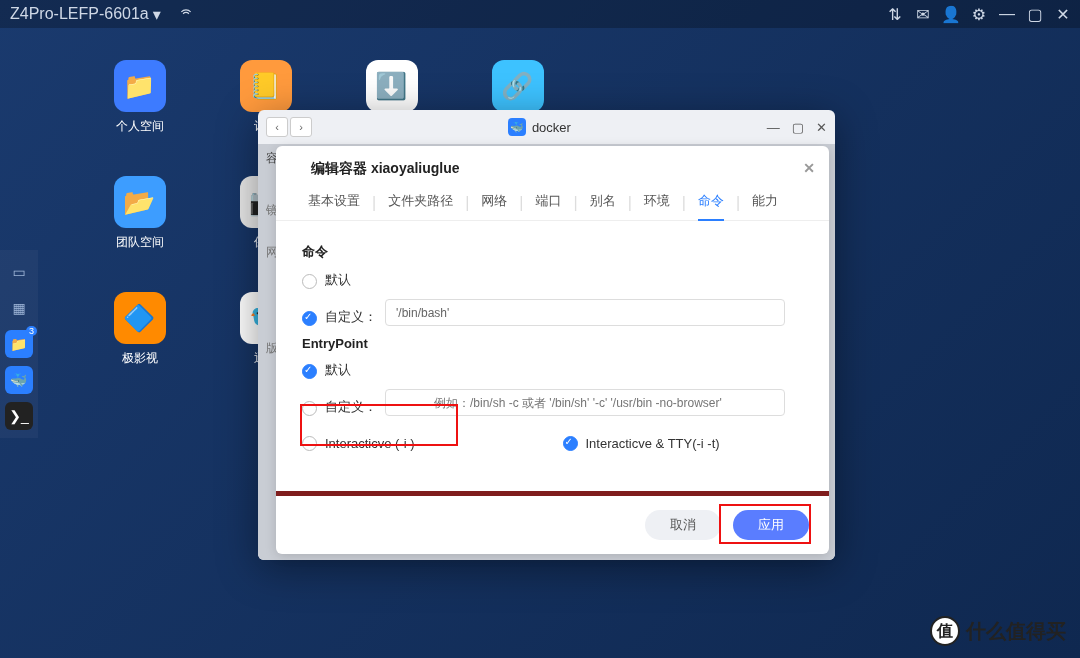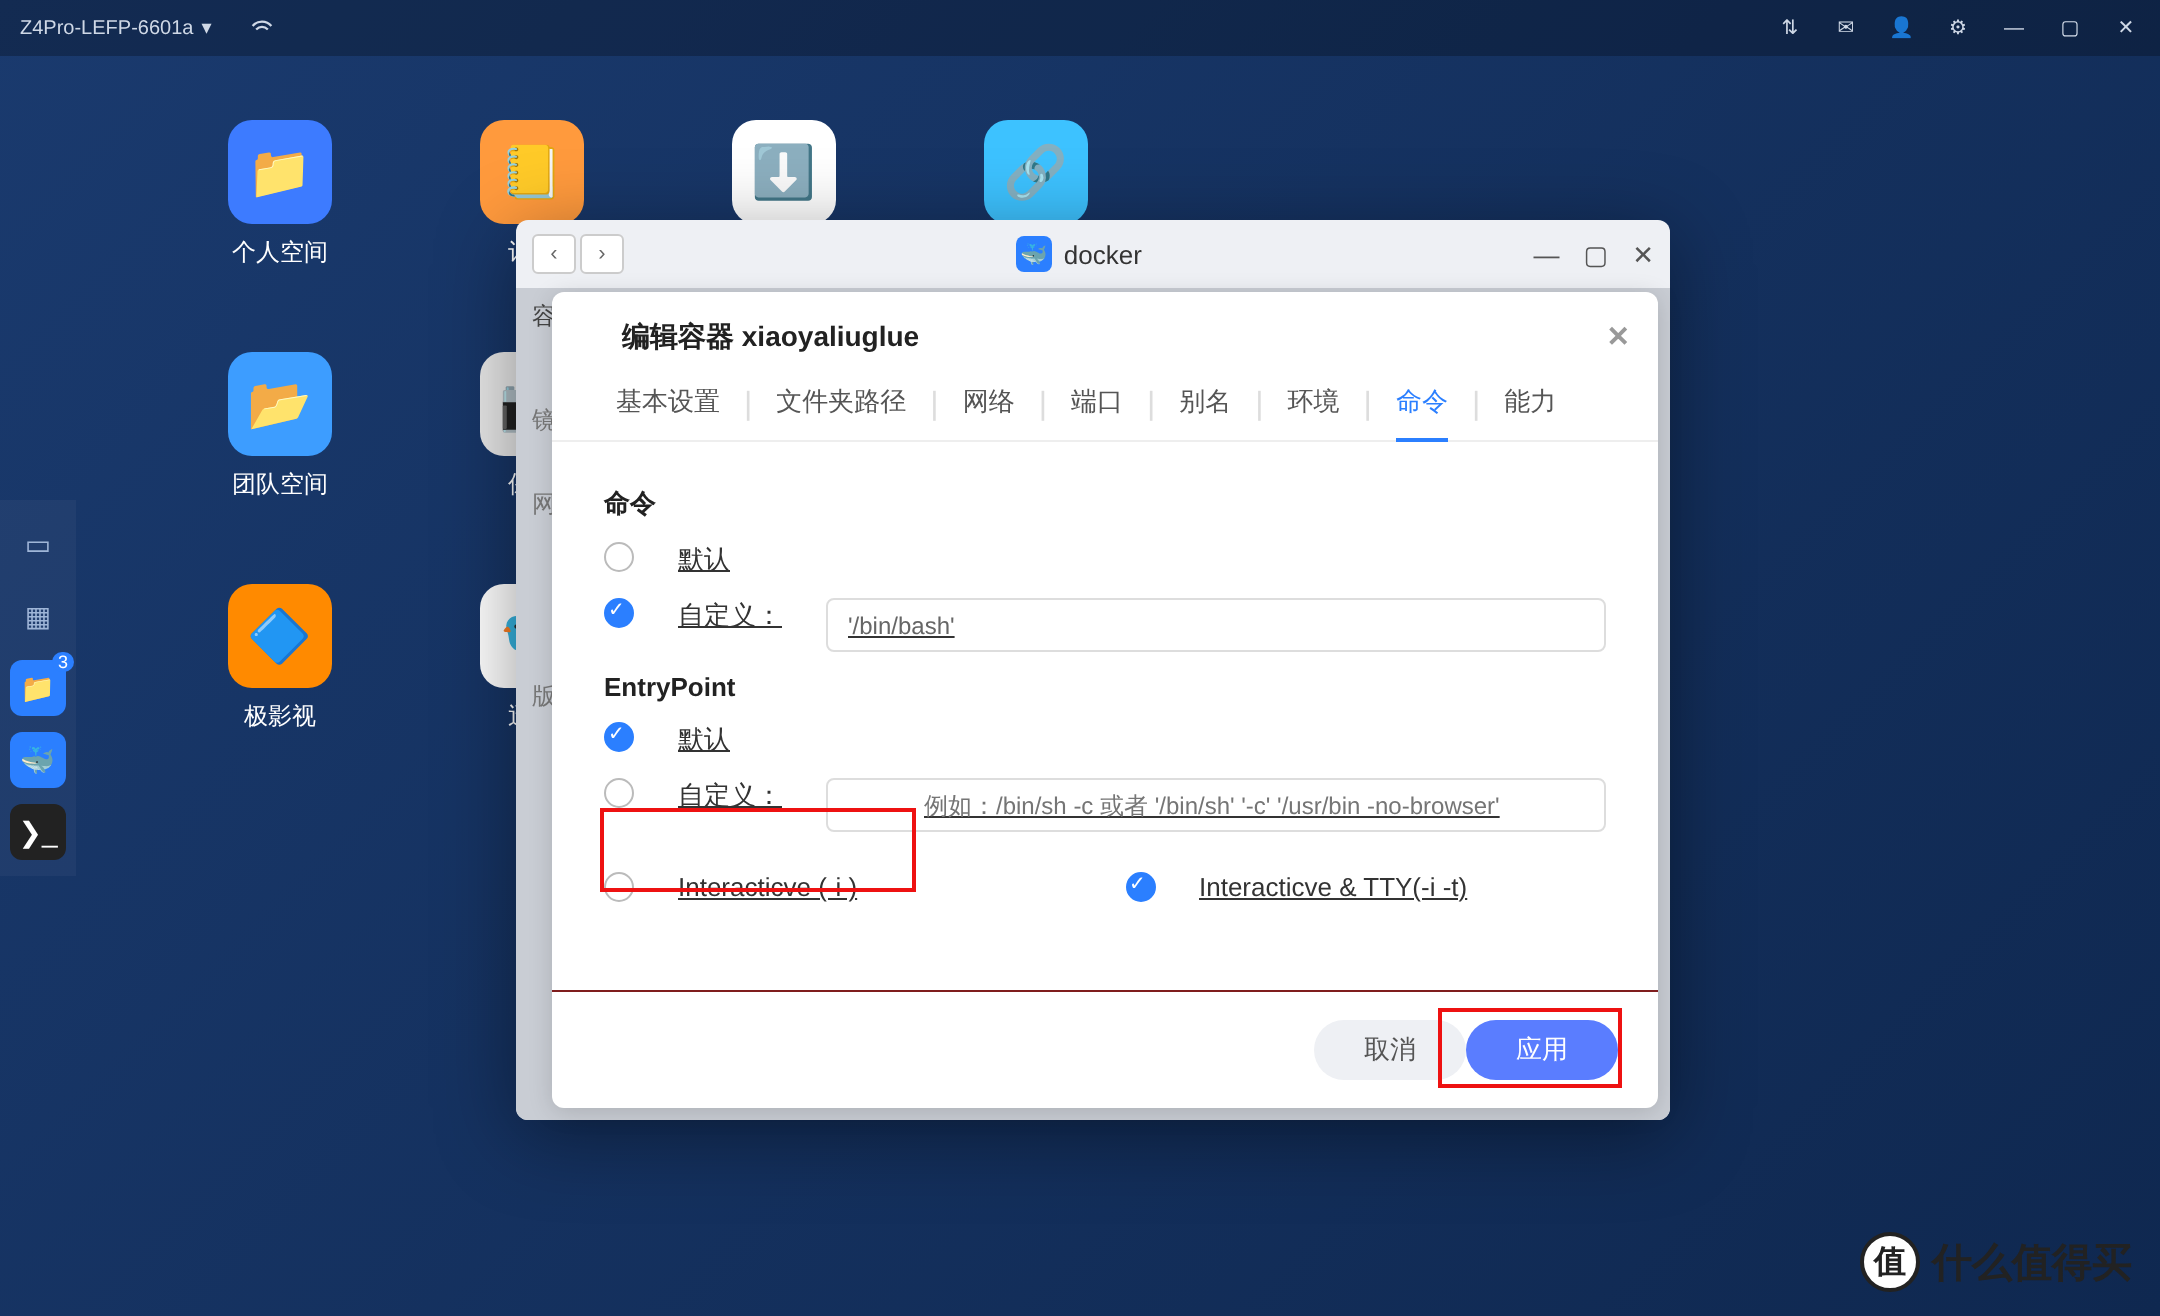--- a/index.html
+++ b/index.html
@@ -3,21 +3,21 @@
 <meta charset="utf-8">
 <style>
   * { box-sizing: border-box; margin: 0; padding: 0; }
   body {
     width: 1080px; height: 658px;
     background: linear-gradient(135deg, #1a3a6e 0%, #0f2850 100%);
     font-family: "Microsoft YaHei", Arial, sans-serif;
     position: relative; overflow: hidden;
   }
   
-  .topbar { height: 28px; background: rgba(0,0,0,0.25); display: flex; align-items: center; padding: 0 10px; color: #cfd8e6; font-size: 10px; justify-content: space-between; }
+  .topbar { height: 28px; background: rgba(0,0,0,0.25); display: flex; align-items: center; padding: 0 10px; color: #cfd8e6; font-size: 16px; justify-content: space-between; }
   .top-id { display: flex; align-items: center; gap: 4px; }
   .top-spacer { flex: 1; }
   .top-icons { display: flex; gap: 14px; align-items: center; }
   .top-icons span { width: 14px; height: 14px; display: inline-flex; align-items: center; justify-content: center; color: #cfd8e6; cursor: pointer; }
   
   .dock { position: absolute; left: 0; top: 250px; width: 38px; background: rgba(255,255,255,0.04); display: flex; flex-direction: column; gap: 8px; padding: 8px 0; align-items: center; }
   .dock-item { width: 28px; height: 28px; border-radius: 6px; display: flex; align-items: center; justify-content: center; font-size: 14px; cursor: pointer; }
   .dock-badge { position: relative; }
   .badge-num { position:absolute; top:-4px; right:-4px; background:#2b7fff; color:#fff; font-size:9px; border-radius:6px; padding:0 3px;}
   
@@ -39,29 +39,29 @@
   .modal{position:absolute;left:18px;top:2px;right:6px;bottom:6px;background:#fff;border-radius:6px;box-shadow:0 2px 12px rgba(0,0,0,0.15);display:flex;flex-direction:column;}
   .modal-head{padding:14px 35px;position:relative;color:#222;font-size:14px;font-weight:600;}
   .modal-close{position:absolute;right:14px;top:14px;color:#999;cursor:pointer;font-size:14px;}
   .tabs{display:flex;gap:0;padding:0 20px;border-bottom:1px solid #eee;}
   .tab{padding:0 12px 10px;font-size:13px;color:#555;cursor:pointer;position:relative;}
   .tab.sel{color:#2b7fff;}
   .tab.sel::after{content:"";position:absolute;left:12px;right:12px;bottom:-1px;height:2px;background:#2b7fff;}
   .tab-div{color:#ddd;align-self:flex-start;padding-top:2px;}
   .form{flex:1;padding:14px 26px;overflow:auto;font-size:13px;color:#333;}
   .section-label{font-weight:600;margin:8px 0 10px;color:#222;}
-  .radio-row{display:flex;align-items:flex-start;gap:22px;margin:10px 0;text-decoration:underline;}
+  .radio-row{display:flex;align-items:flex-end;gap:8px;margin:10px 0;}
   .radio{width:15px;height:15px;border:1.5px solid #bbb;border-radius:50%;display:inline-block;position:relative;cursor:pointer;}
   .radio.checked{border-color:#2b7fff;background:#2b7fff;}
   .radio.checked::after{content:"✓";color:#fff;font-size:10px;position:absolute;left:1px;top:-1px;}
   .txt-input{flex:1;max-width:400px;height:27px;border:1px solid #ddd;border-radius:4px;padding:0 10px;font-size:12px;color:#666;}
   .txt-input.placeholder{color:#bbb;padding-left:48px;}
   .console-grid{display:grid;grid-template-columns:1fr 1fr;gap:10px 20px;margin-top:6px;}
   .hl{border:2px solid #e11;position:absolute;pointer-events:none;}
-  .modal-foot{padding:14px 20px;display:flex;justify-content:flex-end;border-top:1px solid #7f1d1d;}
+  .modal-foot{padding:14px 20px;display:flex;justify-content:flex-end;gap:12px;border-top:5px solid #7f1d1d;}
   .btn{width:76px;height:30px;border-radius:15px;font-size:13px;display:flex;align-items:center;justify-content:center;cursor:pointer;}
   .btn-cancel{background:#eef0f4;color:#555;}
   .btn-apply{background:#5a7dff;color:#ffffff;}
   
   .peek{position:absolute;right:6px;background:#fff;border:1px solid #ddd;border-radius:4px;font-size:11px;color:#888;padding:3px 6px;}
   
   .wm{position:absolute;right:14px;bottom:12px;display:flex;align-items:center;gap:6px;color:#222;font-size:20px;font-weight:700; background:rgba(255,255,255,0.0);}
   .wm-badge{width:30px;height:30px;border-radius:50%;border:2px solid #222;display:flex;align-items:center;justify-content:center;font-size:16px;background:#fff;}
 </style>
 </head>

